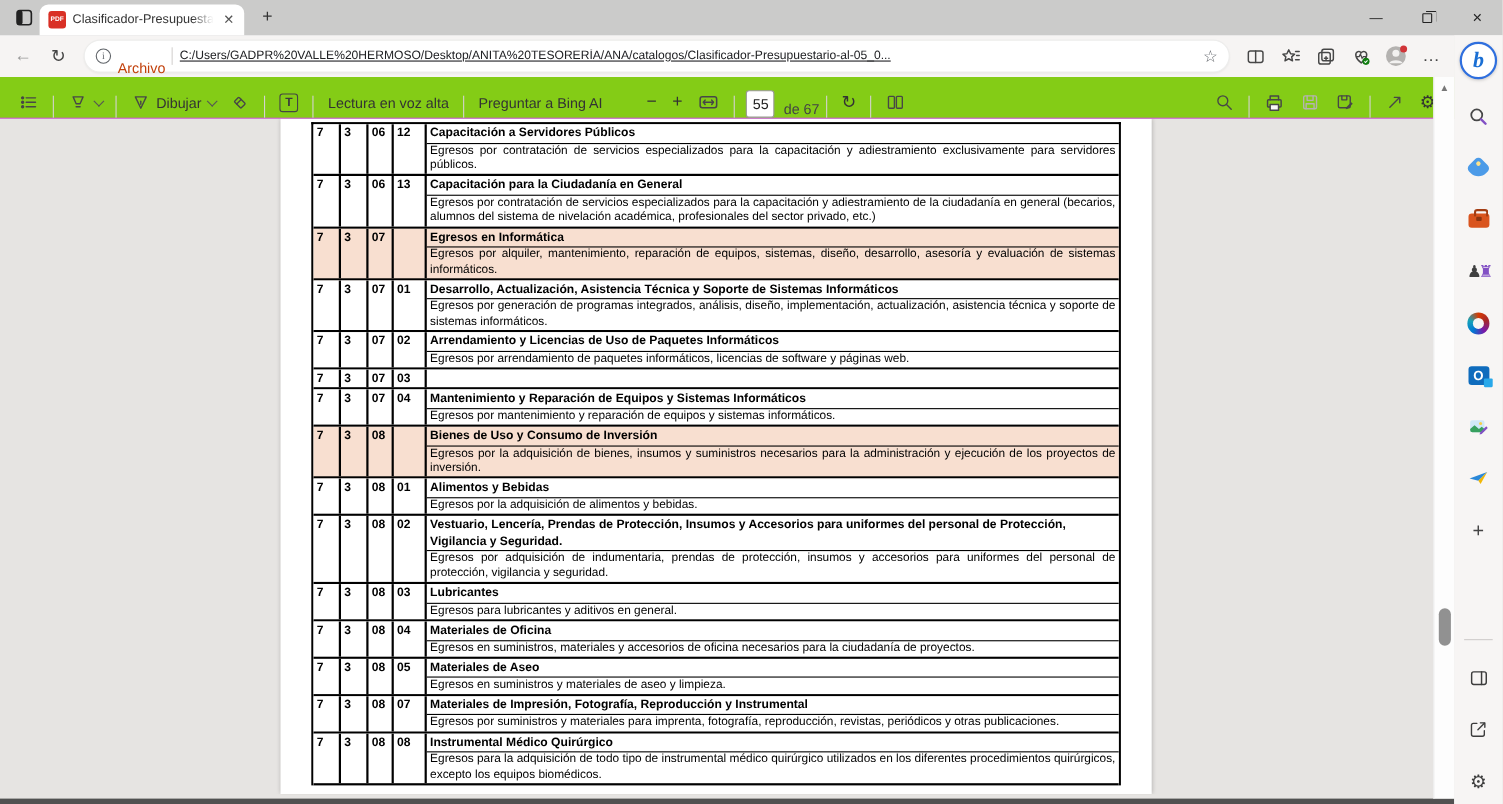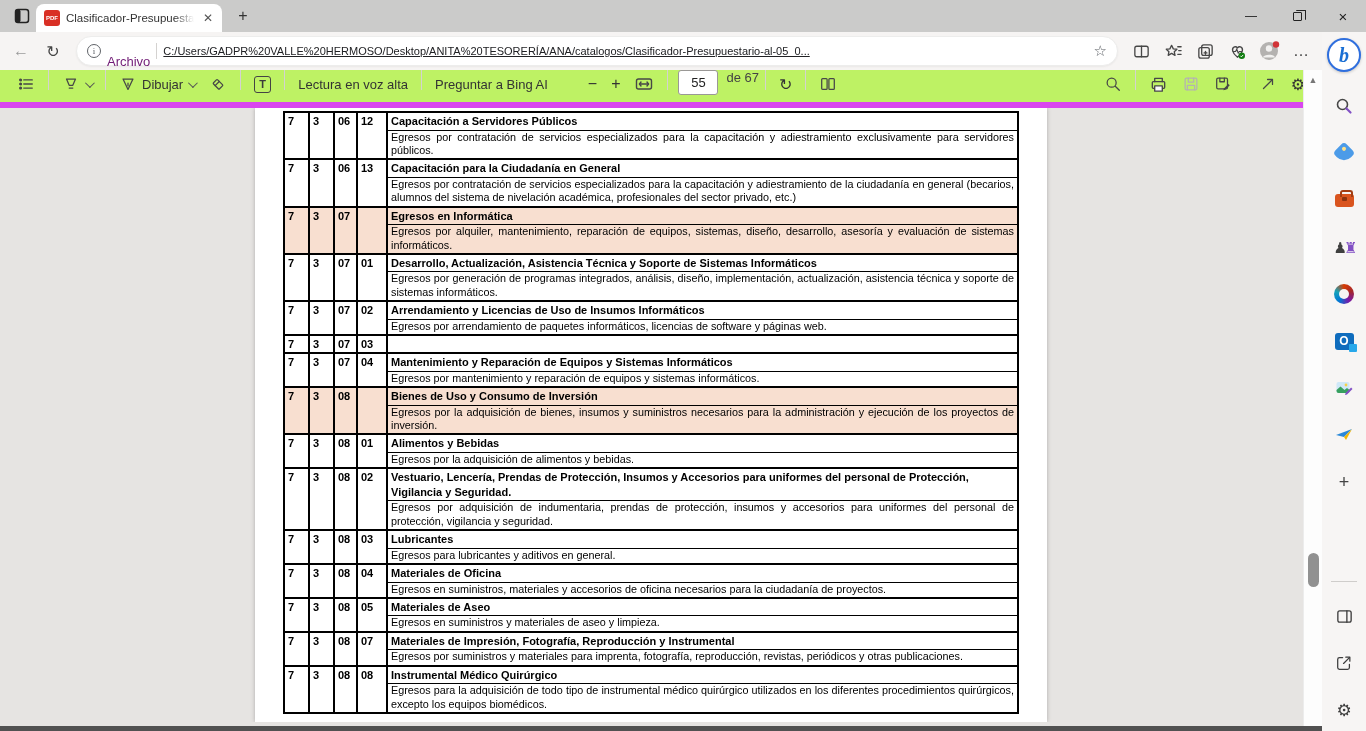--- a/index.html
+++ b/index.html
@@ -18,34 +18,34 @@
   .win-btn { width:46px; height:32px; display:flex; align-items:center; justify-content:center; font-size:12px; color:#222; }
   .restore-glyph { width:9px; height:9px; border:1px solid #222; border-radius:1px; position:relative; }
   .restore-glyph:before { content:""; position:absolute; left:2px; top:-3px; width:9px; height:9px; border:1px solid #222; border-left:none; border-bottom:none; border-radius:1px; }
 
   
   .navbar { height:38px; width:1322px; background:#f6f4f3; display:flex; align-items:center; padding:0 6px; gap:2px; }
   .nav-ic { width:30px; height:30px; display:flex; align-items:center; justify-content:center; font-size:16px; color:#454545; border-radius:5px; flex:none; }
   .nav-ic.dim { color:#9a9a9a; }
   .omnibox { flex:1; height:30px; background:#fff; border:1px solid #ededec; border-radius:16px; display:flex; align-items:center; padding:0 10px; margin:0 6px; gap:6px; min-width:0; box-shadow:0 1px 2px rgba(0,0,0,.05); }
   .info-circ { width:14px; height:14px; border:1.2px solid #5f6368; border-radius:50%; color:#5f6368; font-size:9px; line-height:12px; text-align:center; font-family:"Liberation Serif",serif; flex:none; }
-  .file-badge { font-size:13px; color:#701a75; flex:none;margin-top:20px; }
+  .file-badge { font-size:13px; color:#c2410c; flex:none;margin-top:20px; }
   .omni-sep { width:1px; height:16px; background:#d4d2d0; flex:none; }
   .url-text { font-size:11px; color:#202124; white-space:nowrap; overflow:hidden; flex:1;text-decoration:underline; }
   .omni-star { font-size:15px; color:#5f6368; flex:none; }
 
   
-  .pdftb { height:38px; width:1322px; background:#bef264; border-bottom:6px solid #d946ef; display:flex; align-items:flex-start; padding:0 10px; color:#3b3b3b; }
+  .pdftb { height:38px; width:1322px; background:#84cc16; border-bottom:1px solid #d946ef; display:flex; align-items:flex-end; padding:0 10px; color:#3b3b3b; }
   .tb-btn { height:28px; display:flex; align-items:center; justify-content:center; padding:0 7px; border-radius:4px; gap:5px; flex:none; }
   .tb-label { font-size:13px; color:#333; white-space:nowrap; }
   .tb-sep { width:1px; height:20px; background:#d4d2d0; margin:0 6px; flex:none; }
   .chev { width:7px; height:7px; border-right:1.4px solid #555; border-bottom:1.4px solid #555; transform:rotate(45deg) translateY(-2px); }
   .ttool { width:17px; height:17px; border:1.5px solid #444; border-radius:3px; font-size:11px; font-weight:bold; display:flex; align-items:center; justify-content:center; }
   .zoom-glyph { font-size:16px; color:#333; }
-  .pagebox { width:40px; height:25px; background:#fff; border:1px solid #9a9896; border-radius:3px; font-size:13px; color:#222; text-align:center; line-height:23px; margin:0 8px 0 4px; }
+  .pagebox { width:26px; height:25px; background:#fff; border:1px solid #9a9896; border-radius:3px; font-size:13px; color:#222; text-align:center; line-height:23px; margin:0 8px 0 4px; }
   .pagetotal { font-size:13px; color:#444; white-space:nowrap; }
   .tb-spacer { flex:1; }
   svg.ic { stroke:#474747; fill:none; stroke-width:1.4; stroke-linecap:round; stroke-linejoin:round; }
   svg.ic.dis { stroke:#b5b3b1; }
 
   
   .content { position:relative; width:1322px; height:614px; background:#e6e4e2; overflow:hidden; }
   .page { position:absolute; left:255px; top:0; width:792px; height:614px; background:#fff; box-shadow:0 0 4px rgba(0,0,0,.25); padding:3px 28px 0 28px; overflow:hidden; }
   .ptable { border:2px solid #000; border-bottom:none; }
   .trow { display:flex; border-bottom:2px solid #000; background:#fff; }
@@ -325,21 +325,21 @@
       <div class="row-desc">Egresos por generación de programas integrados, análisis, diseño, implementación, actualización, asistencia técnica y soporte de sistemas informáticos.</div>
     </div>
   </div>
 
   <div class="trow">
     <div class="code-cell cc1">7</div>
     <div class="code-cell cc2">3</div>
     <div class="code-cell cc3">07</div>
     <div class="code-cell cc4">02</div>
     <div class="content-cell">
-      <div class="row-title">Arrendamiento y Licencias de Uso de Insumos Informáticos</div>
+      <div class="row-title">Arrendamiento y Licencias de Uso de Paquetes Informáticos</div>
       <div class="row-desc">Egresos por arrendamiento de paquetes informáticos, licencias de software y páginas web.</div>
     </div>
   </div>
 
   <div class="trow">
     <div class="code-cell cc1">7</div>
     <div class="code-cell cc2">3</div>
     <div class="code-cell cc3">07</div>
     <div class="code-cell cc4">03</div>
   </div>

